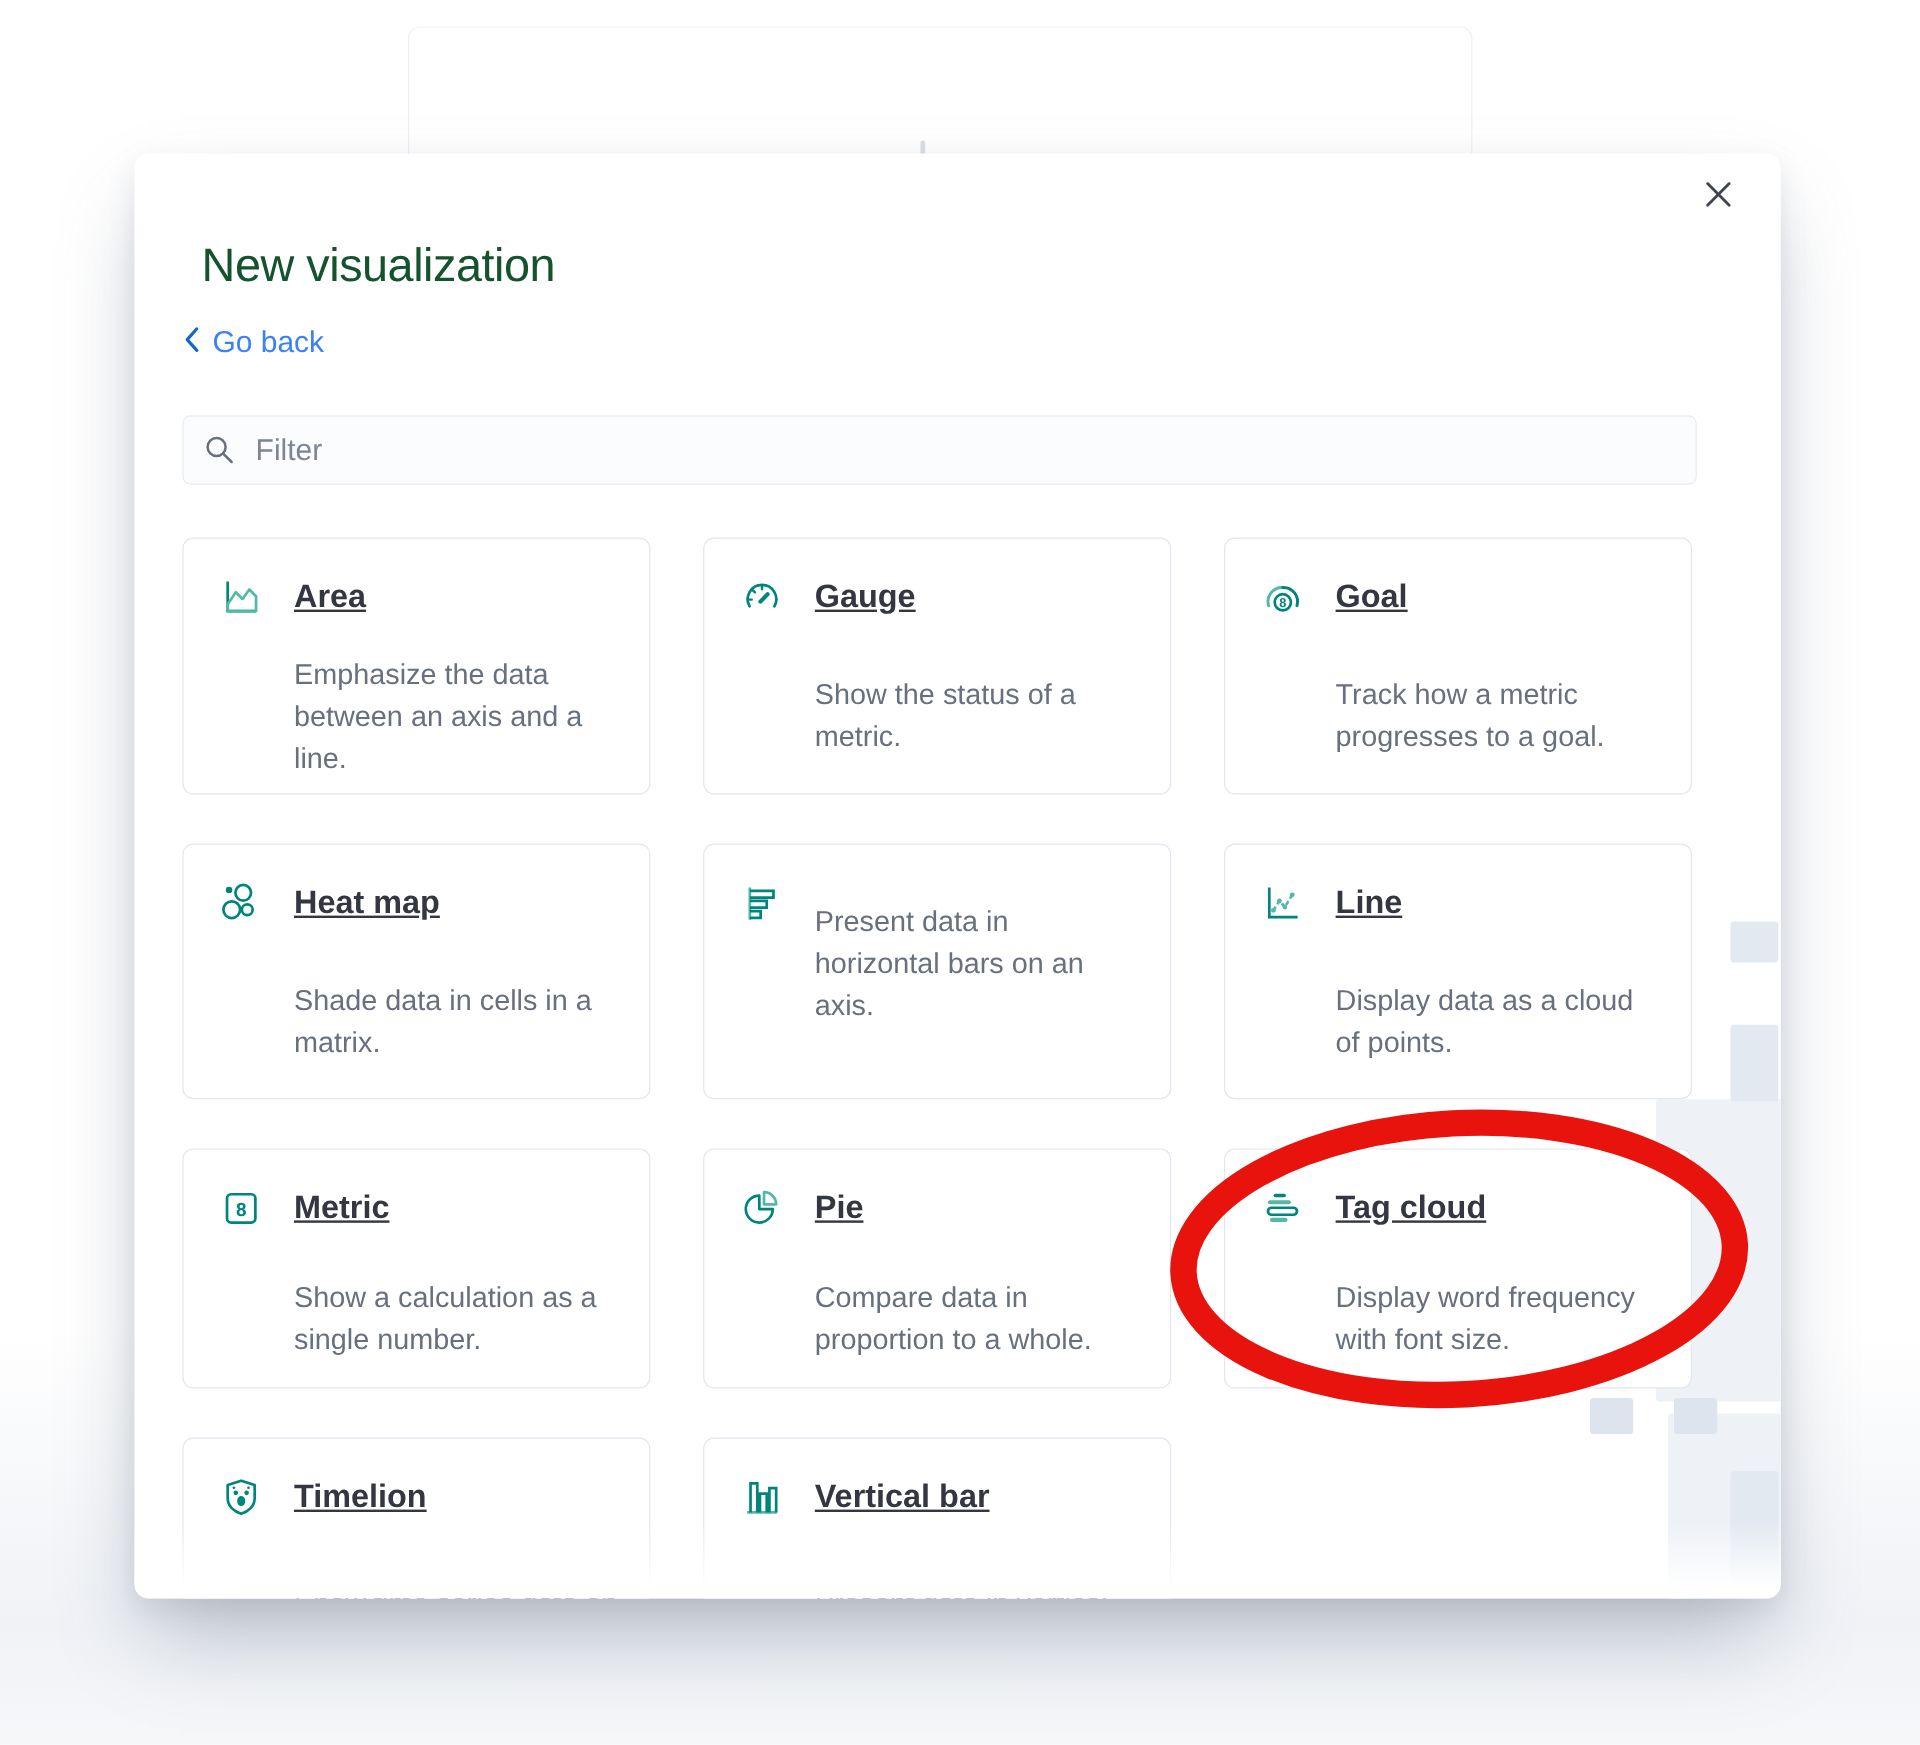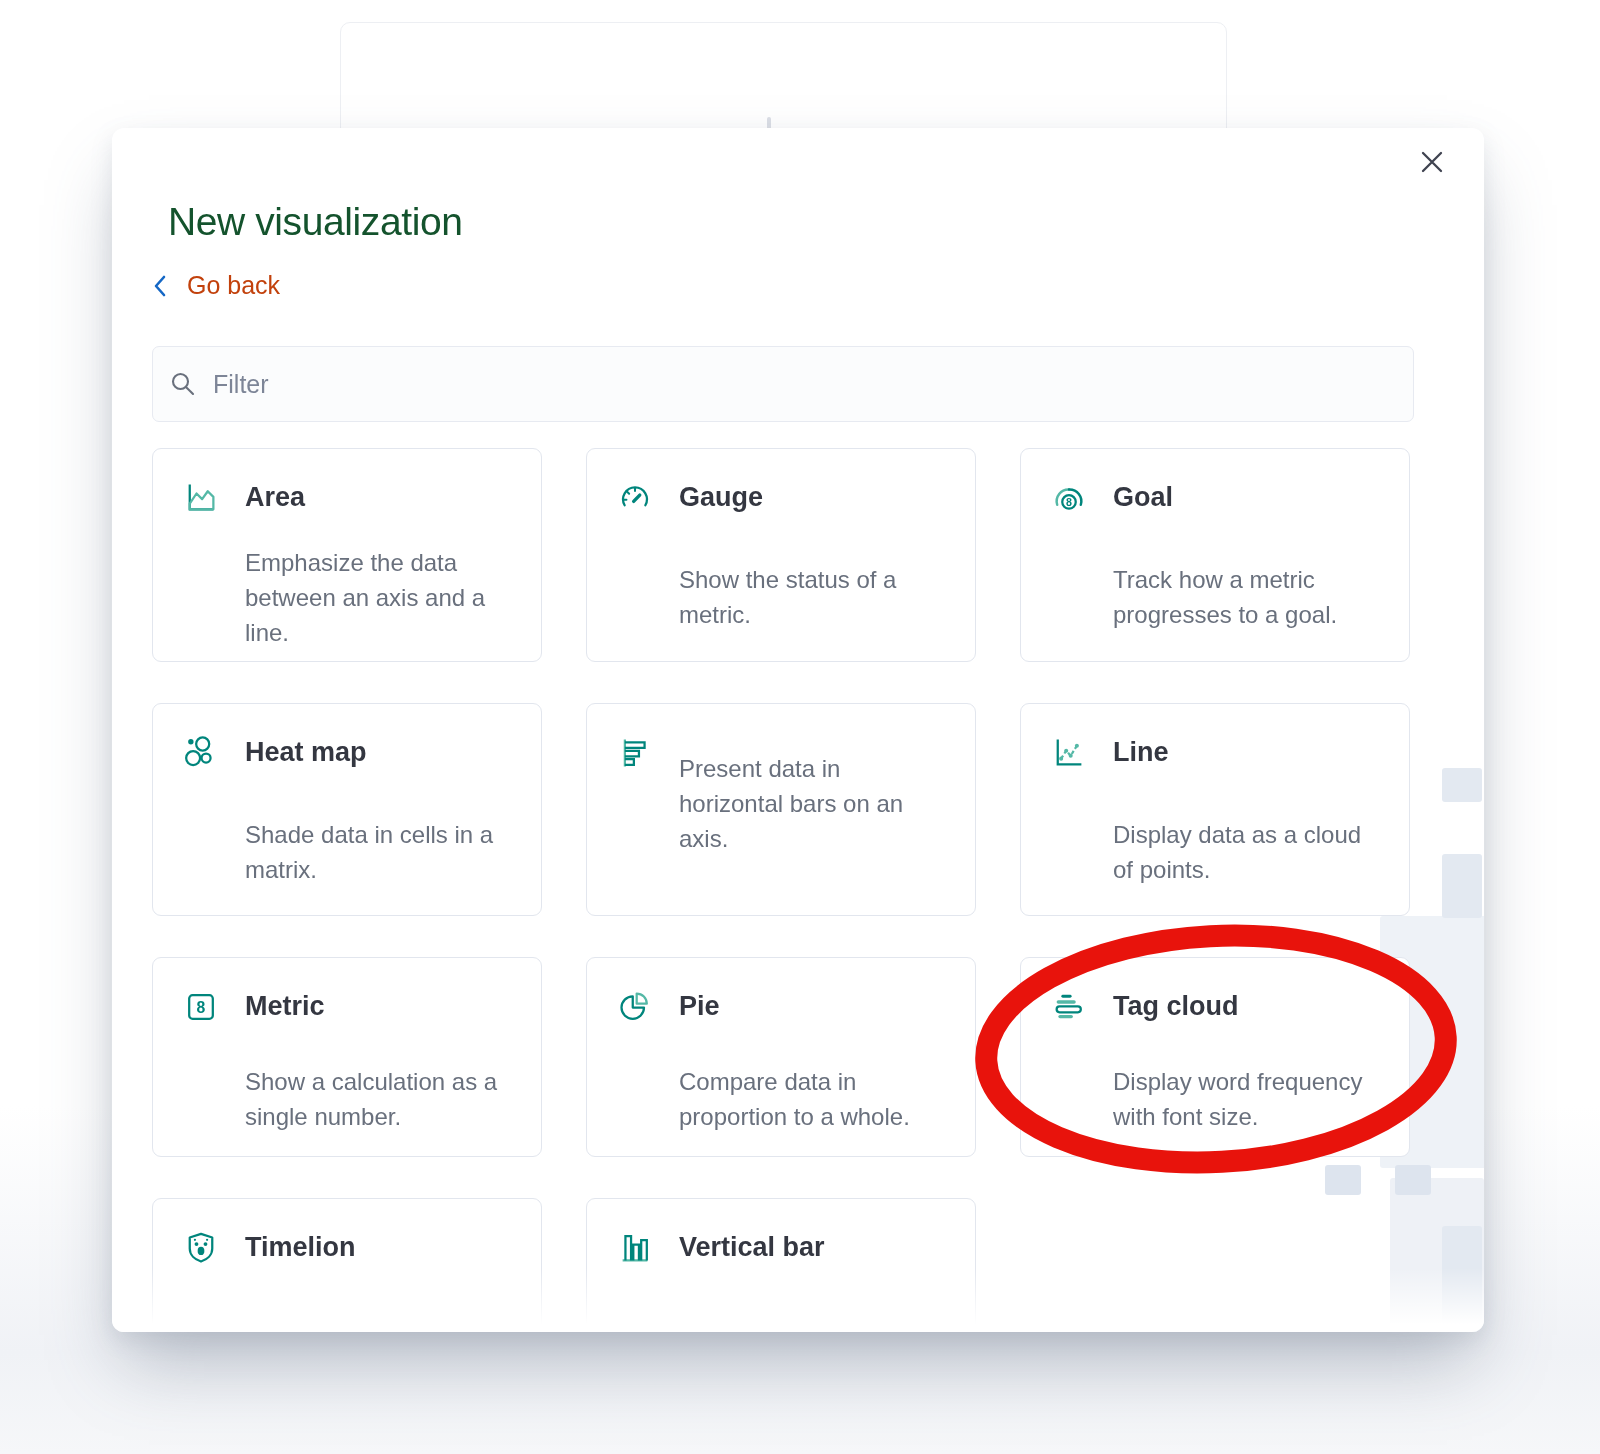--- a/index.html
+++ b/index.html
@@ -26,25 +26,25 @@
   }
   .close-btn{
     position:absolute;top:16px;right:34px;width:36px;height:36px;z-index:5;
     display:flex;align-items:center;justify-content:center;cursor:pointer;background:none;border:none;padding:0;
   }
   .modal-title{
     position:absolute;left:56px;top:40px;z-index:3;
     font-size:39px;font-weight:400;color:#14532d;letter-spacing:-.4px;margin-top:32px;
   }
   .back-link{
-    position:absolute;left:40px;top:143px;z-index:3;display:flex;align-items:center;gap:20px;
-    font-size:25px;font-weight:500;color:#c2410c;cursor:pointer;text-decoration:none;
+    position:absolute;left:40px;top:143px;z-index:3;display:flex;align-items:flex-start;gap:10px;
+    font-size:25px;font-weight:500;color:#3b82f6;cursor:pointer;text-decoration:none;
   }
   .filter-box{
-    position:absolute;left:40px;top:218px;width:1262px;height:76px;z-index:3;
+    position:absolute;left:40px;top:218px;width:1262px;height:58px;z-index:3;
     background:#fbfcfd;border:1px solid #e7eaf1;border-radius:7px;
     display:flex;align-items:center;box-sizing:border-box;padding:0 16px;
   }
   .filter-box input{
     flex:1;border:none;outline:none;background:transparent;margin-left:14px;
     font-family:"Liberation Sans",sans-serif;font-size:25px;color:#343741;
   }
   .filter-box input::placeholder{color:#7d8597;opacity:1;}
   
   .wm{position:absolute;z-index:1;border-radius:3px;}
@@ -54,21 +54,21 @@
     display:grid;grid-template-columns:repeat(3,390px);column-gap:44px;
     grid-template-rows:214px 213px 200px 228px;row-gap:41px;
   }
   .vis-card{
     background:#fff;border:1px solid #e2e6ee;border-radius:9px;cursor:pointer;
     box-sizing:border-box;padding:30px 26px 0 30px;
     display:grid;grid-template-columns:62px 1fr;align-items:start;
   }
   .vis-card .card-icon{width:36px;height:36px;margin-top:1px;}
   .vis-card .card-icon svg{width:36px;height:36px;display:block;}
-  .card-title{font-size:27px;font-weight:700;color:#343741;line-height:36px;}
+  .card-title{font-size:27px;font-weight:700;color:#343741;line-height:36px;text-decoration:underline;}
   .card-desc{grid-column:2;margin-top:17px;font-size:24px;color:#69707d;line-height:35px;}
   
   .annotation{position:absolute;left:960px;top:908px;width:515px;height:284px;z-index:10;pointer-events:none;}
 </style>
 </head>
 <body>
 
 <div class="bg-card">
   <svg class="bg-glyph" viewBox="0 0 92 70" fill="none">
     <path d="M8 18v36" stroke="#dcdfe6" stroke-width="4" stroke-linecap="round"></path>

